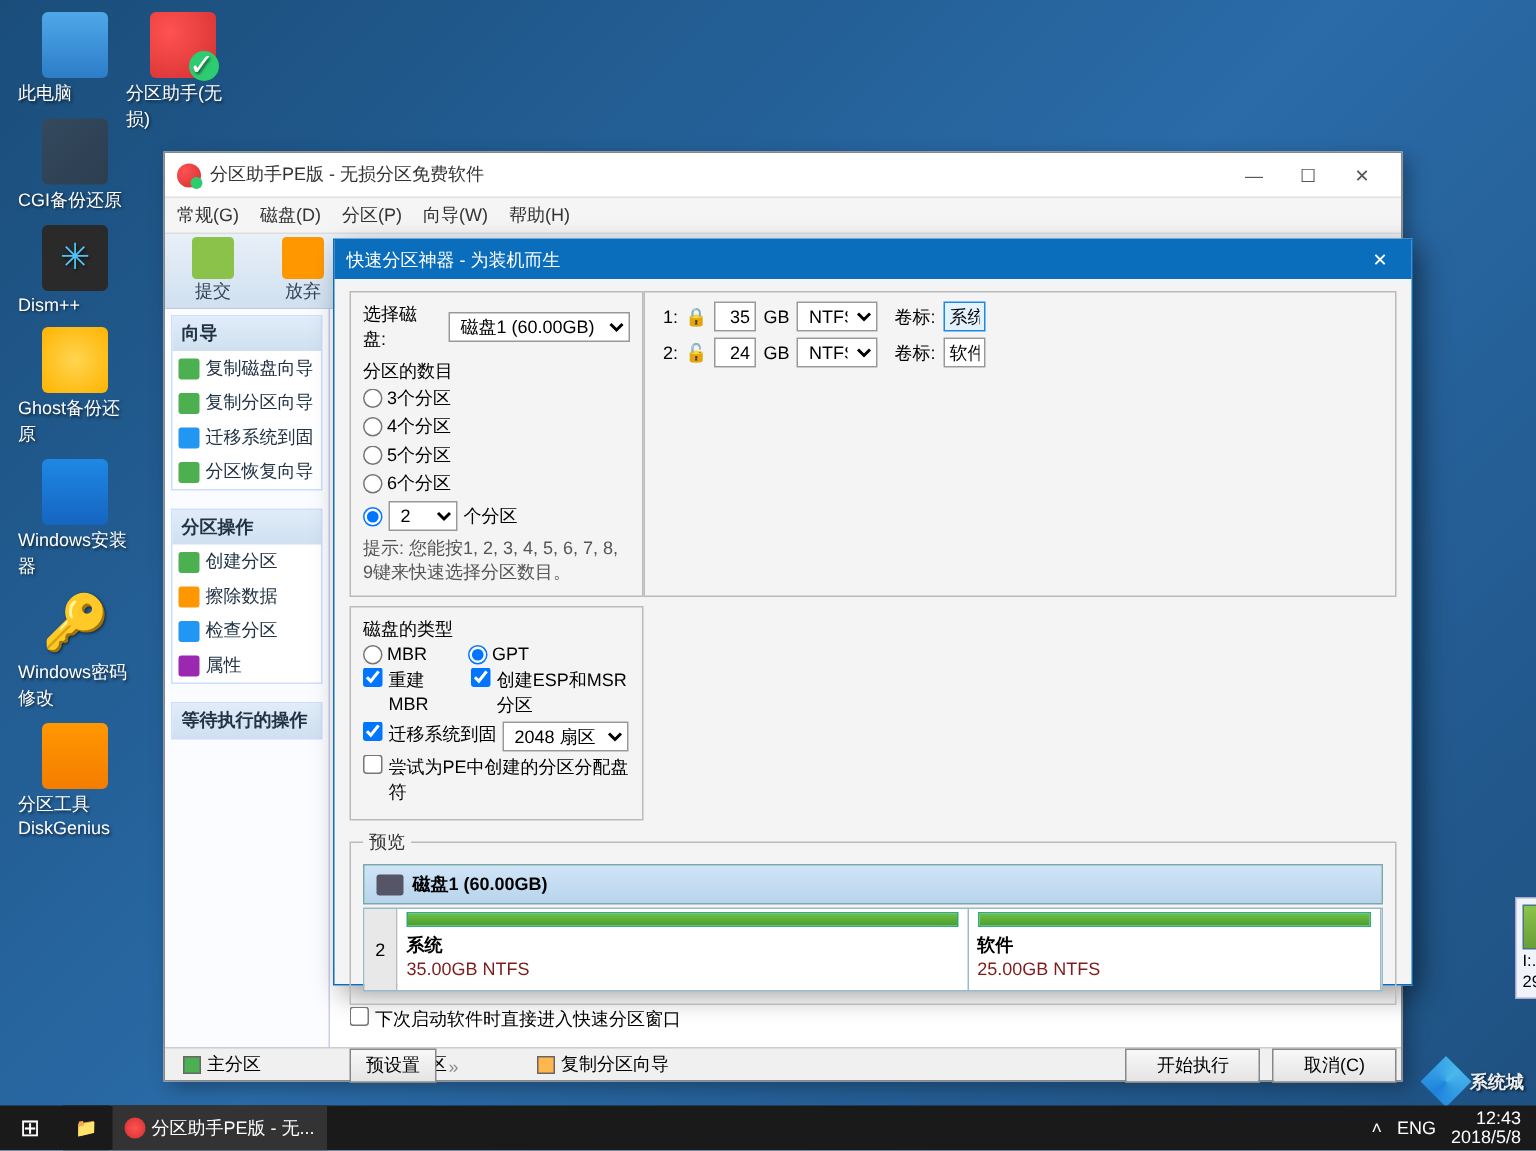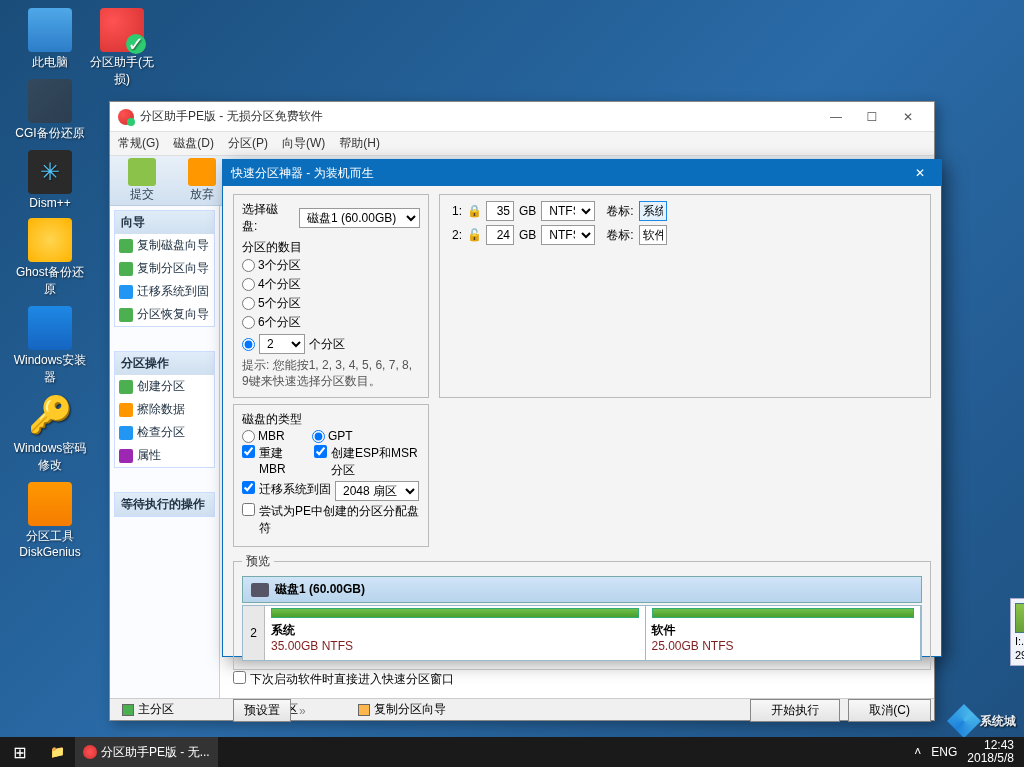--- a/index.html
+++ b/index.html
@@ -1,20 +1,20 @@
 <!DOCTYPE html>
 <html><head>
 <meta charset="utf-8">
 <style>
 * { box-sizing: border-box; margin: 0; padding: 0; font-family: "Microsoft YaHei", "Segoe UI", sans-serif; font-size: 12px; }
 body { width: 1024px; height: 767px; background: linear-gradient(135deg, #1a4d7a 0%, #2a6ba8 50%, #1e5080 100%); position: relative; overflow: hidden; }
 
 
 .desktop { position: absolute; top: 0; left: 0; width: 100px; }
-.desktop-icon { width: 76px; margin: 8px 8px 4px 12px; text-align: center; color: #fff; font-size: 12px; text-shadow: 1px 1px 2px rgba(0,0,0,.6); }
+.desktop-icon { width: 76px; margin: 8px 8px 4px 12px; text-align: left; color: #fff; font-size: 12px; text-shadow: 1px 1px 2px rgba(0,0,0,.6); }
 .desktop-icon .ico { width: 44px; height: 44px; margin: 0 auto 2px; border-radius: 4px; }
 .ico-pc { background: linear-gradient(#4fa8e8, #2c7dc8); }
 .ico-part { background: radial-gradient(circle at 30% 30%, #ff5252, #d32f2f); border-radius: 50%; position: relative; }
 .ico-part::after { content: "✓"; color: #fff; font-size: 20px; position: absolute; top: 50%; left: 50%; transform: translate(-50%,-50%); background: #2ecc71; border-radius: 50%; width: 20px; height: 20px; line-height: 20px; bottom: -2px; right: -2px; top: auto; left: auto; transform: none; }
 .ico-cgi { background: linear-gradient(135deg, #34495e, #2c3e50); }
 .ico-dism { background: #2a2a2a; position: relative; }
 .ico-dism::after { content: "✳"; color: #4fc3f7; font-size: 24px; position: absolute; top: 50%; left: 50%; transform: translate(-50%,-50%); }
 .ico-ghost { background: radial-gradient(#ffd54f, #ffb300); border-radius: 50%; }
 .ico-win { background: linear-gradient(#1e88e5, #1565c0); }
 .ico-key { background: transparent; color: #ffb300; font-size: 36px; }
@@ -32,21 +32,21 @@
 .menubar { height: 24px; display: flex; align-items: center; padding: 0 8px; gap: 14px; color: #333; background: #f5f5f5; border-bottom: 1px solid #ddd; }
 
 .toolbar-bg { height: 50px; background: linear-gradient(#e8f0f8, #d0e0f0); display: flex; align-items: center; padding: 0 10px; gap: 16px; border-bottom: 1px solid #bcd; }
 .tool-btn { text-align: center; color: #345; width: 44px; }
 .tool-btn .ti { width: 28px; height: 28px; margin: 0 auto; border-radius: 3px; }
 .ti-commit { background: #8bc34a; }
 .ti-discard { background: #ff9800; }
 
 .content-area { display: flex; height: calc(100% - 30px - 24px - 50px - 22px); }
 .left-panel { width: 110px; background: #fafcff; border-right: 1px solid #cce; padding: 4px; }
-.panel-group { border: 1px solid #cdf; margin-bottom: 24px; background: #fff; }
+.panel-group { border: 1px solid #cdf; margin-bottom: 12px; background: #fff; }
 .panel-head { background: linear-gradient(#e0ecf8, #d0e0f0); padding: 3px 6px; font-weight: bold; color: #234; }
 .panel-item { padding: 3px 4px; display: flex; align-items: center; gap: 4px; color: #234; }
 .pi-ico { width: 14px; height: 14px; border-radius: 2px; }
 .pi-g { background: #4caf50; } .pi-b { background: #2196f3; } .pi-y { background: #ff9800; } .pi-p { background: #9c27b0; }
 
 .right-area { flex: 1; position: relative; background: #fff; }
 .table-head { position: absolute; right: 4px; top: 6px; display: flex; gap: 28px; color: #333; }
 .table-rows { position: absolute; right: 10px; top: 80px; text-align: center; }
 .table-rows .tr { display: flex; gap: 36px; padding: 2px 0; }
 
@@ -61,21 +61,21 @@
 .lg-sw { width: 12px; height: 12px; border: 1px solid #666; }
 .lg-main { background: #4caf50; } .lg-logic { background: #5c6bc0; } .lg-free { background: #ffb74d; }
 
 
 .dialog { position: absolute; left: 222px; top: 159px; width: 720px; height: 498px; background: #f4f4f4; border: 1px solid #0a6ebd; box-shadow: 6px 6px 18px rgba(0,0,0,.4); }
 .dlg-title { height: 26px; background: #0a6ebd; color: #fff; display: flex; align-items: center; padding: 0 8px; }
 .dlg-title span { flex: 1; }
 .dlg-close { width: 26px; height: 22px; text-align: center; line-height: 22px; color: #fff; background: #0a6ebd; }
 .dlg-body { padding: 8px 10px; }
 
-.dlg-top { display: flex; gap: 10px; }
+.dlg-top { display: flex; }
 .fieldset { border: 1px solid #bbb; padding: 6px 8px 8px; }
 .fs-left { width: 196px; }
 .fs-right { flex: 1; }
 
 .sel-row { display: flex; align-items: center; gap: 6px; margin-bottom: 4px; }
 select, input[type=text] { border: 1px solid #999; background: #fff; padding: 1px 3px; height: 20px; }
 .sel-disk { width: 122px; }
 
 .radios { display: flex; flex-wrap: wrap; }
 .radios label { width: 90px; display: flex; align-items: center; gap: 3px; padding: 1px 0; }

